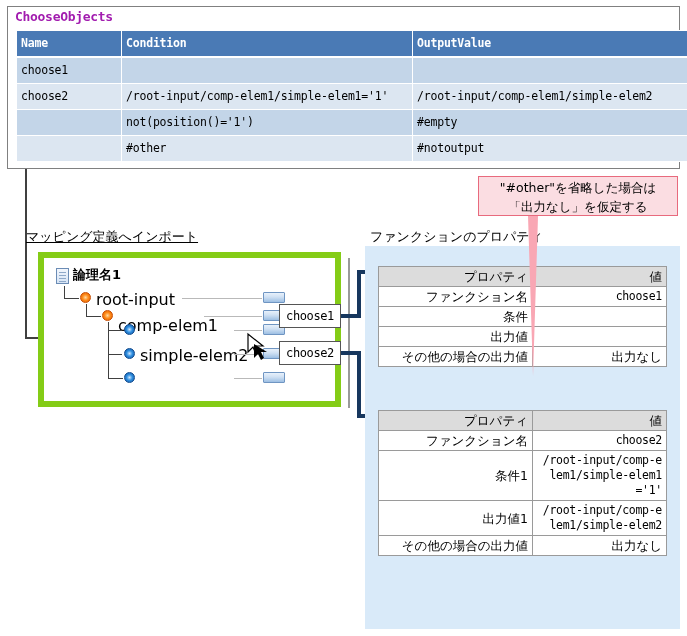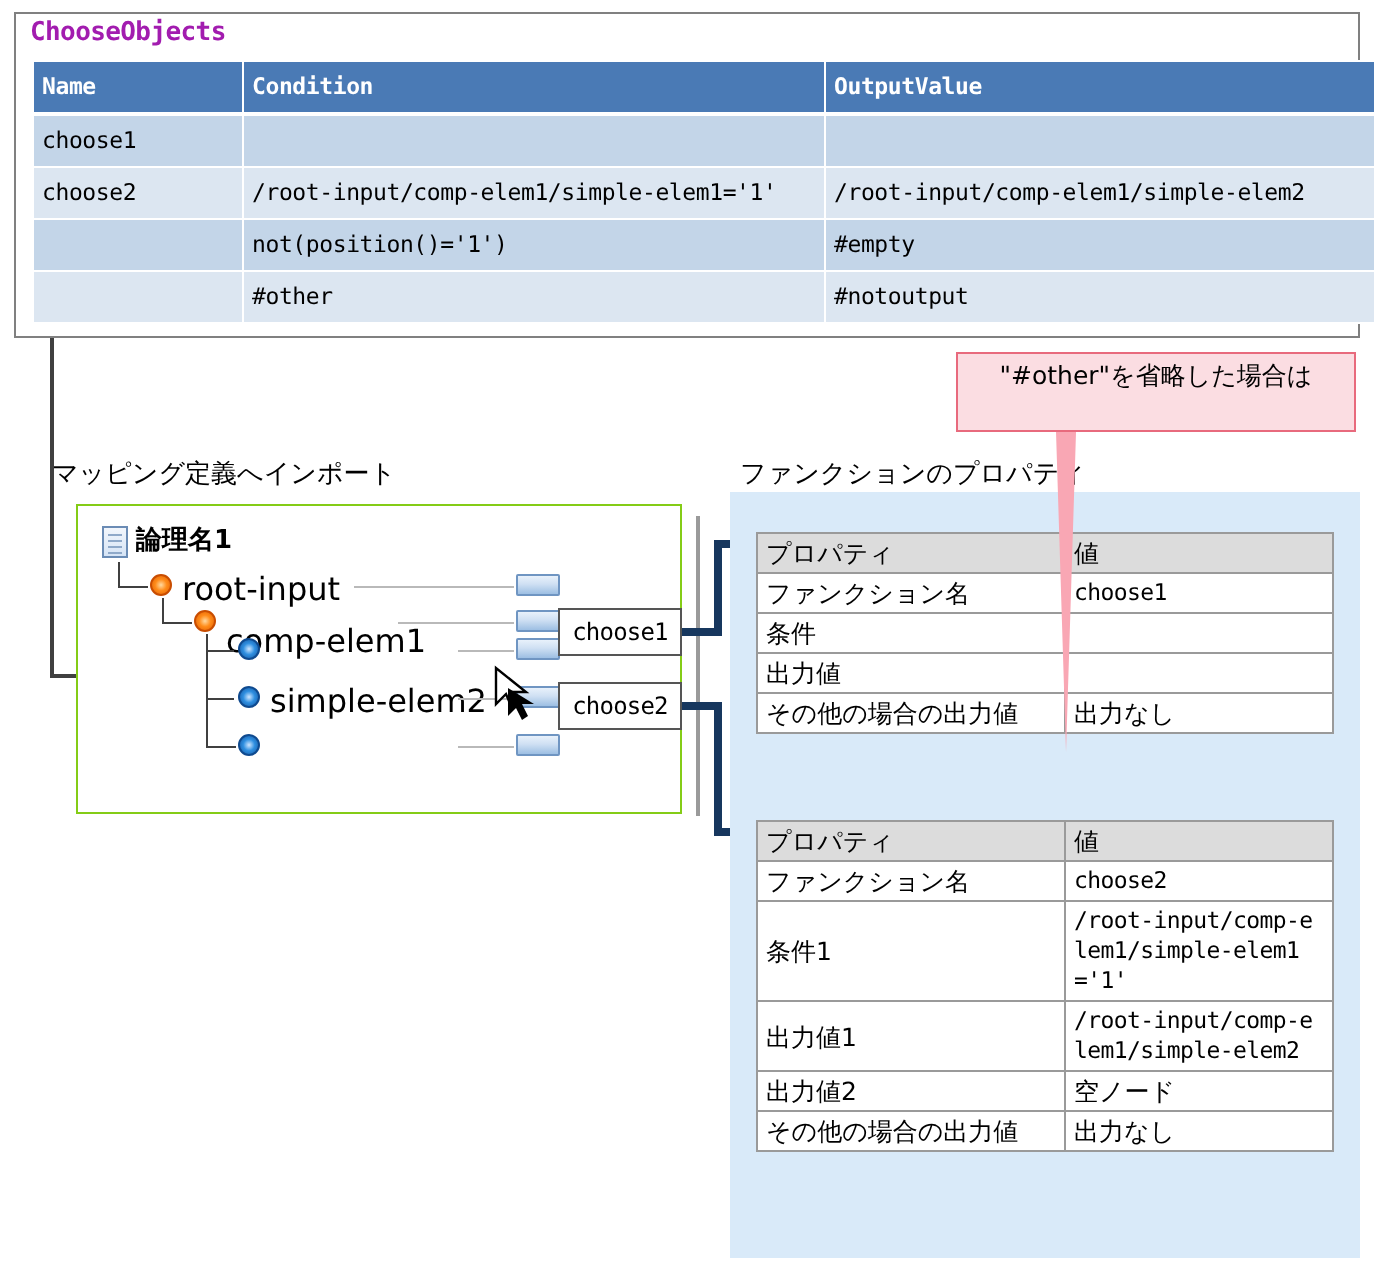--- a/index.html
+++ b/index.html
@@ -56,27 +56,27 @@
     left:44px;top:331px;width:0;height:0;
     border-top:7px solid transparent;border-bottom:7px solid transparent;
     border-left:13px solid #000000;
   }
 
   
   .sec-label{
     font-size:13px;color:#000;
     font-family:"DejaVu Sans","Liberation Sans",sans-serif;
   }
-  #label-import{left:26px;top:228px;}
+  #label-import{left:26px;top:228px;text-decoration:underline;}
   #label-props{left:370px;top:228px;}
 
   
   #tree-box{
     left:38px;top:252px;width:303px;height:155px;
-    border:1px solid #84cc16;background:#fff;box-sizing:border-box;
+    border:6px solid #84cc16;background:#fff;box-sizing:border-box;
   }
   .tree-label{position:absolute;}
   .doc-icon{
     position:absolute;width:13px;height:16px;
     background:linear-gradient(#f2f6fc,#d6e4f5);
     border:1px solid #6b8cb5;box-sizing:border-box;
   }
   .doc-icon::after{
     content:"";position:absolute;left:2px;top:3px;right:2px;height:1px;
     box-shadow:0 0 0 0 #6b8cb5,0 3px 0 0 #8fa9c9,0 6px 0 0 #8fa9c9,0 9px 0 0 #8fa9c9;
@@ -128,20 +128,21 @@
 
   
   #prop-panel{
     left:365px;top:246px;width:315px;height:383px;
     background:#d9eaf9;box-sizing:border-box;
   }
   .prop-table{
     position:absolute;border-collapse:collapse;
     width:289px;
     table-layout:fixed;
+    text-align:right;
   }
   .prop-table td{
     border:1px solid #9a9a9a;
     padding:2px 4px;
     font-size:12.5px;
     vertical-align:middle;
     line-height:15px;
   }
   .prop-table td.k{width:145px;background:#fff;
     font-family:"DejaVu Sans","Liberation Sans",sans-serif;}
@@ -311,26 +312,23 @@
   </tr>
   <tr>
     <td class="k">条件1</td>
     <td class="v">/root-input/comp-elem1/simple-elem1='1'</td>
   </tr>
   <tr>
     <td class="k">出力値1</td>
     <td class="v">/root-input/comp-elem1/simple-elem2</td>
   </tr>
   <tr>
-    <td class="k">出力値2</td>
-    <td class="v jp">空ノード</td>
-  </tr>
-  <tr>
     <td class="k">その他の場合の出力値</td>
     <td class="v jp">出力なし</td>
   </tr>
 </tbody>
   </table>
 
 <div class="abs" id="callout-line"></div>
 <div class="abs" id="callout">
   <div>"#other"を省略した場合は</div>
+  <div>「出力なし」を仮定する</div>
 </div>
 
 </body></html>

